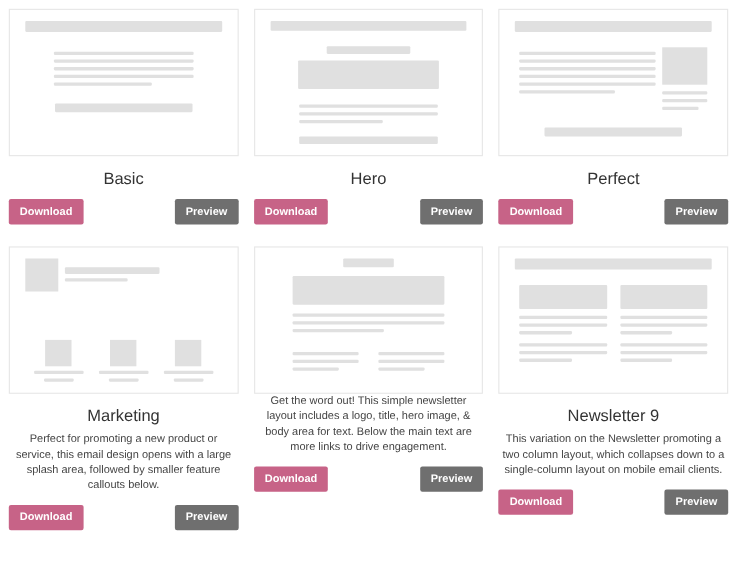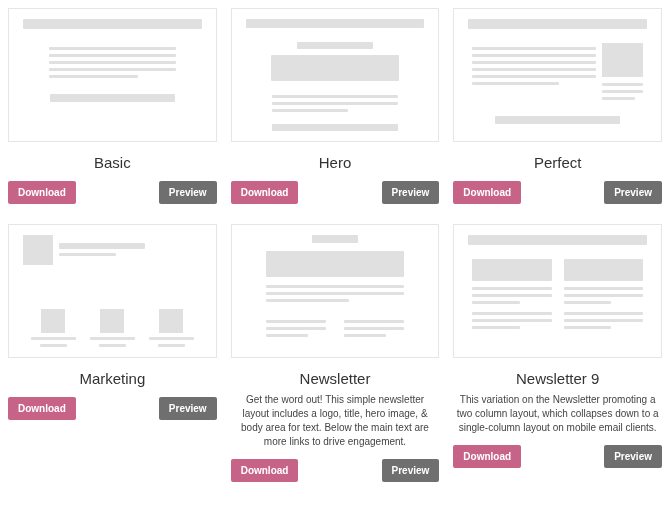--- a/index.html
+++ b/index.html
@@ -162,20 +162,21 @@
             <div class="bar ln w60 center"></div>
           </div>
         <div style="flex:1;">
             <div class="sq" style="width:24px;height:24px;margin:0 auto 4px;"></div>
             <div class="bar ln w100"></div>
             <div class="bar ln w60 center"></div>
           </div>
       </div>
     </div>
     <div class="title">Marketing</div>
+    <div class="desc">Perfect for promoting a new product or service, this email design opens with a large splash area, followed by smaller feature callouts below.</div>
     <div class="btns">
       <button class="btn btn-download">Download</button>
       <button class="btn btn-preview">Preview</button>
     </div>
   </div>
 
   <div class="card">
     <div class="thumb">
       <div class="bar" style="height:8px;width:26%;margin:0 auto 8px;"></div>
       <div style="padding:0 20px;">
@@ -190,21 +191,20 @@
             <div class="bar ln w100"></div>
             <div class="bar ln w70"></div>
           </div>
         <div style="flex:1;">
             <div class="bar ln w100"></div>
             <div class="bar ln w100"></div>
             <div class="bar ln w70"></div>
           </div>
       </div>
     </div>
-    <div class="title">Newsletter</div>
     <div class="desc">Get the word out! This simple newsletter layout includes a logo, title, hero image, &amp; body area for text. Below the main text are more links to drive engagement.</div>
     <div class="btns">
       <button class="btn btn-download">Download</button>
       <button class="btn btn-preview">Preview</button>
     </div>
   </div>
 
   <div class="card">
     <div class="thumb">
       <div class="bar hdr"></div>

